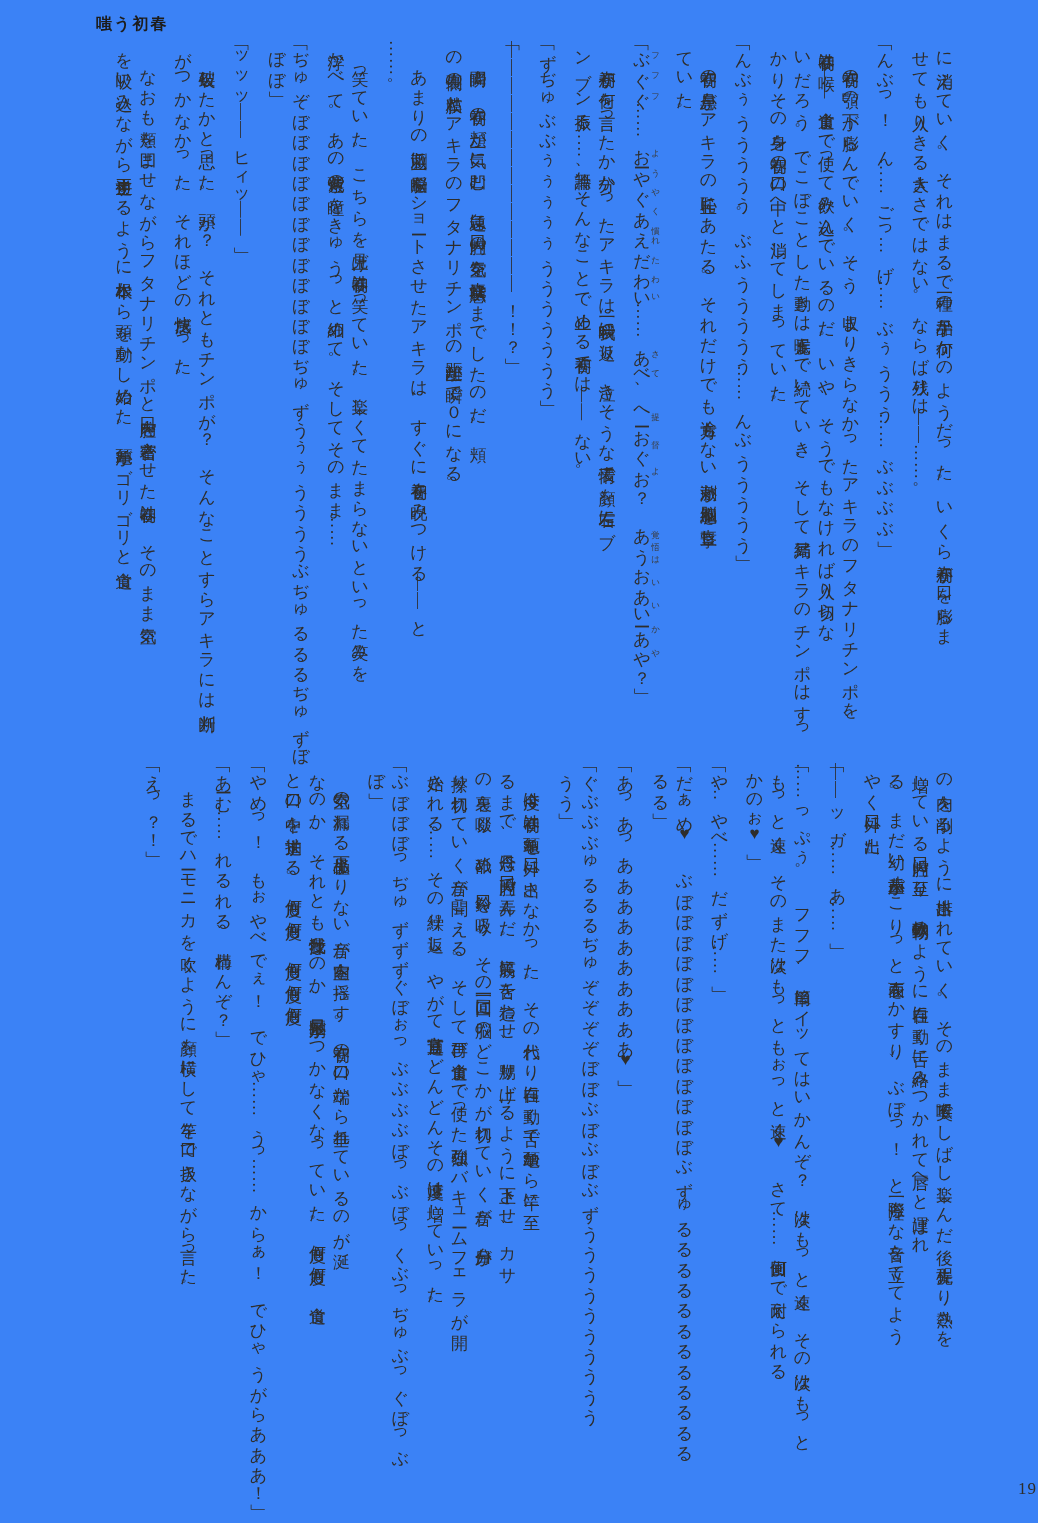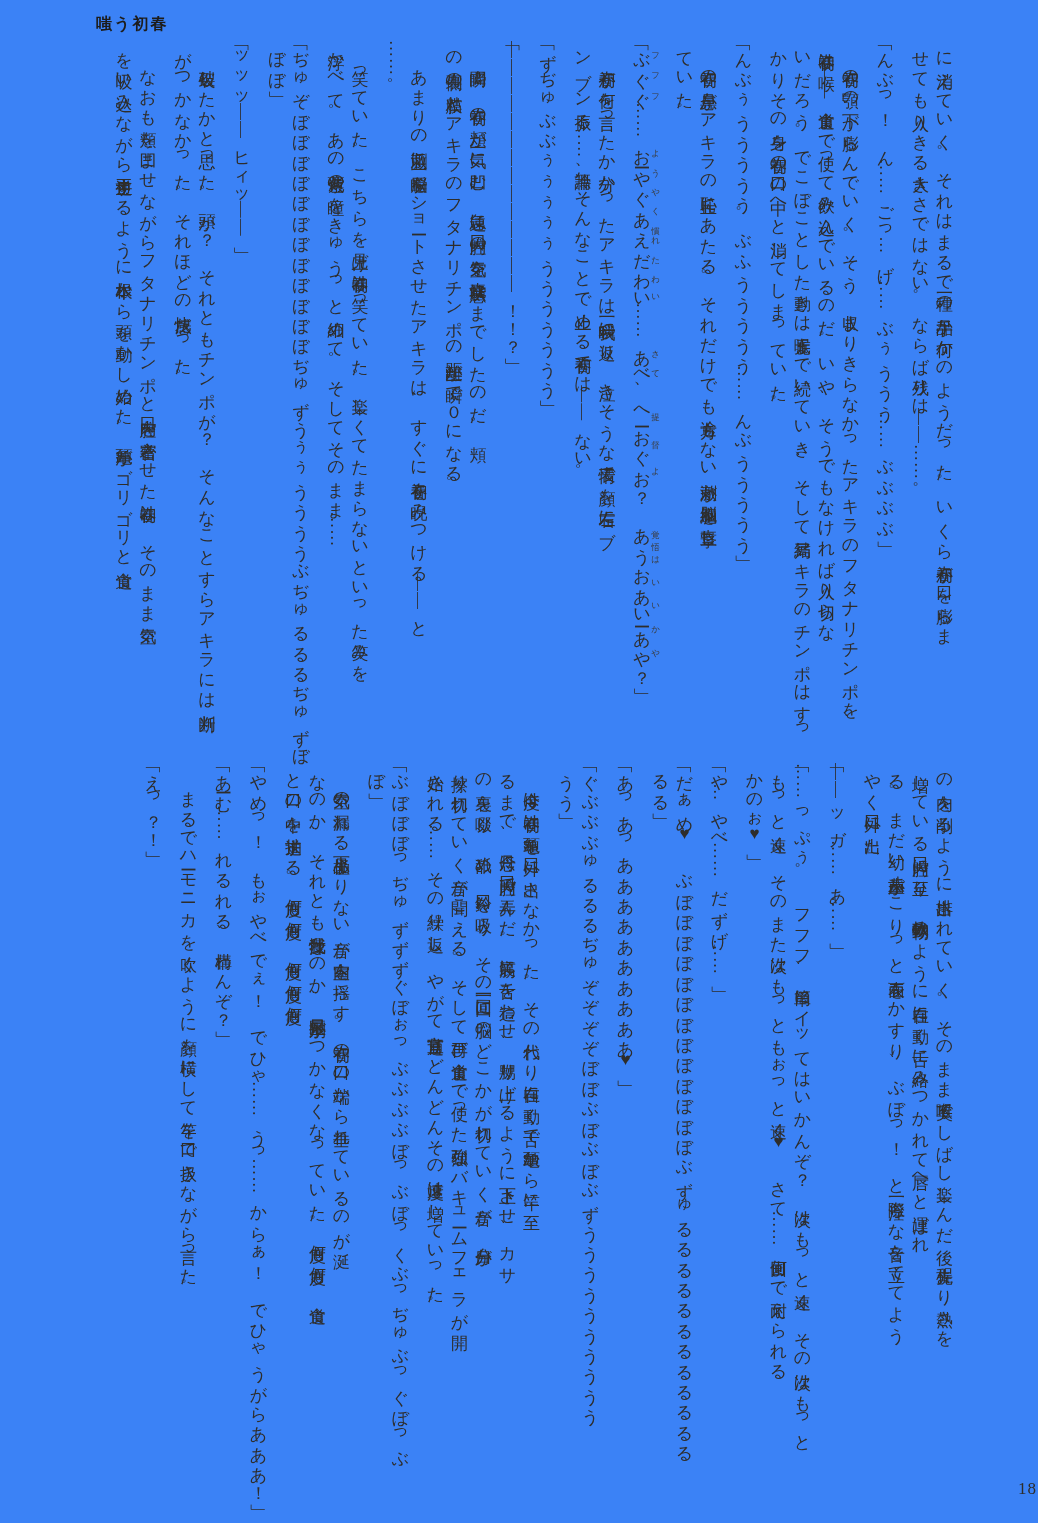--- a/index.html
+++ b/index.html
@@ -112,14 +112,14 @@
       <div class="col">ぼ」</div>
       <div class="col para indent">空気の漏れる下品極まりない音が室内を揺らす。初春の口の端から垂れているのが涎</div>
       <div class="col">なのか、それとも我慢汁なのか、最早区別がつかなくなっていた。何度も何度も、食道</div>
       <div class="col">と口の中を抽送する。何度も何度も。何度も何度も何度も。</div>
       <div class="col para">「やめっ！　もぉやべでぇ！　でひゃ……うっ……からぁ！　でひゃうがらあああ！」</div>
       <div class="col para">「あーむ……れるれる、構わんぞ？」</div>
       <div class="col para indent">まるでハーモニカを吹くように顔を横にして竿を口で扱きながら言った。</div>
       <div class="col para">「えっ？！」</div>
     </section>
 
-  <div class="page-number">18</div>
+  <div class="page-number">19</div>
 </div>
 
 </body></html>

